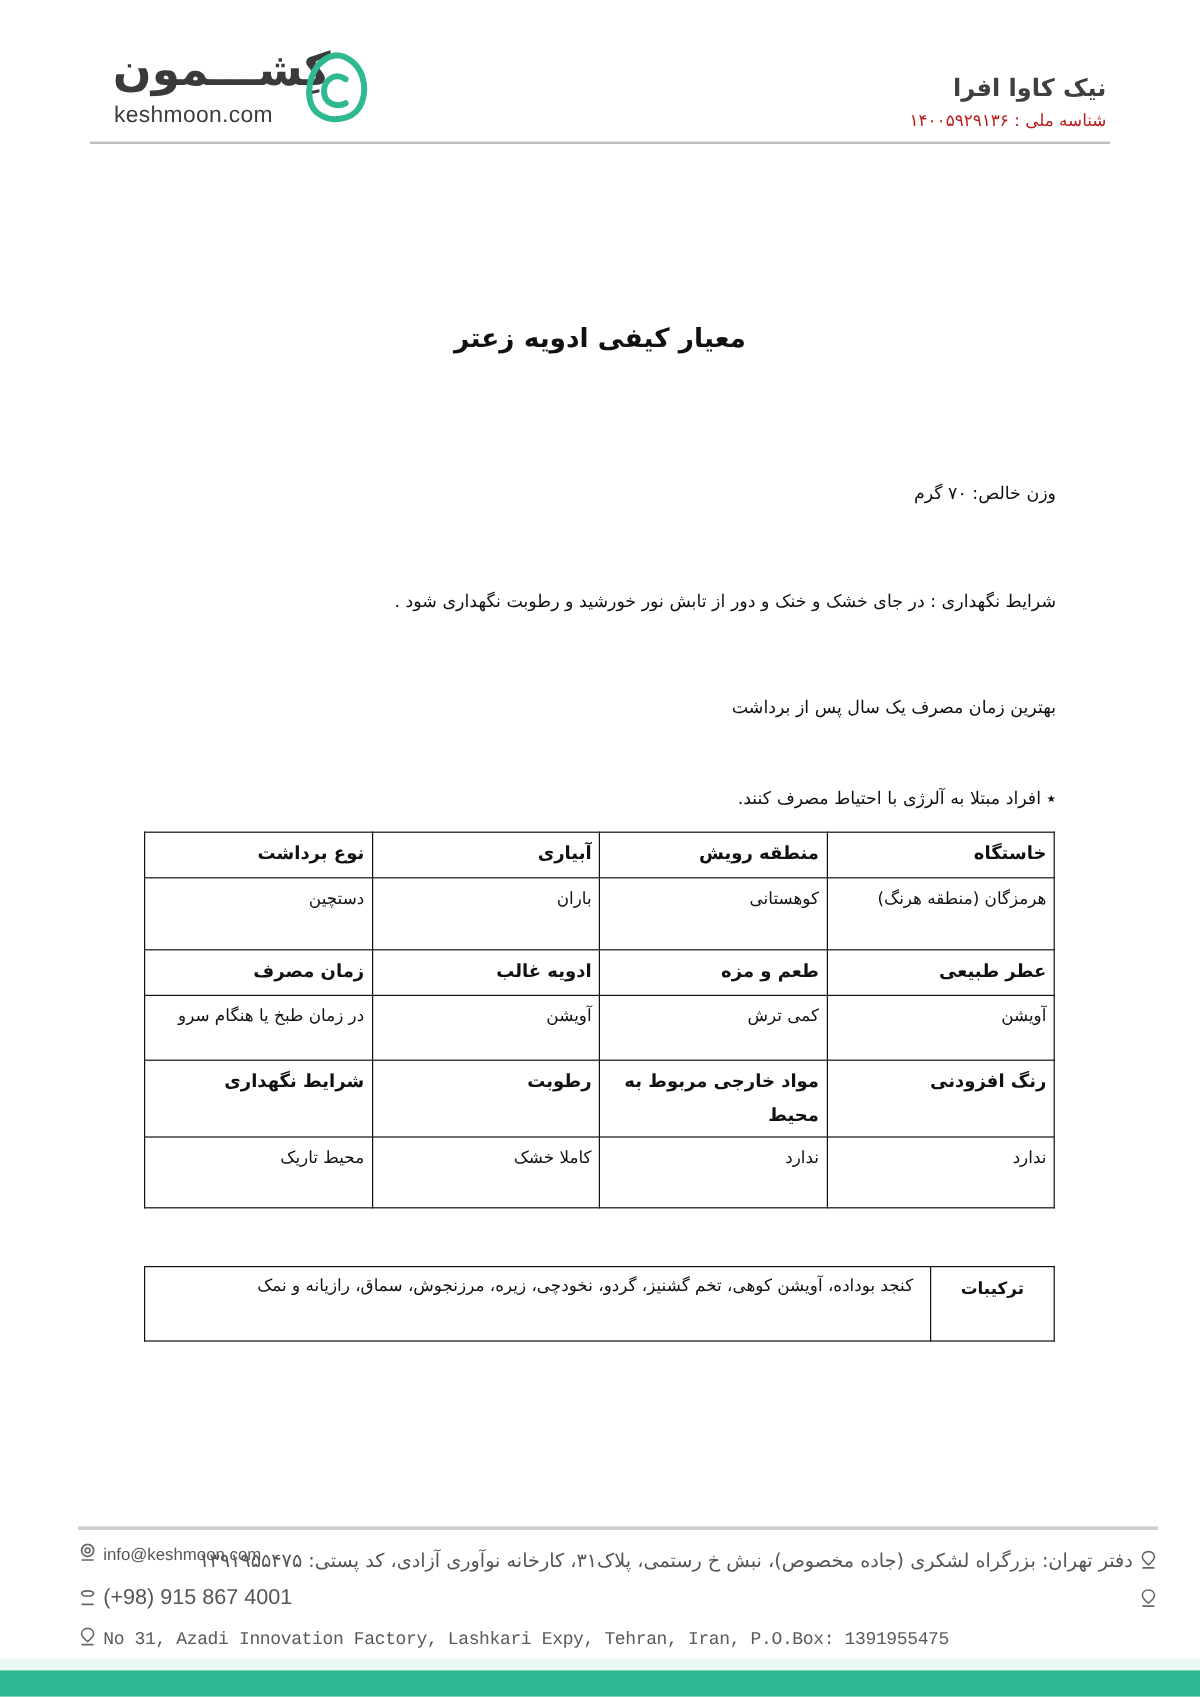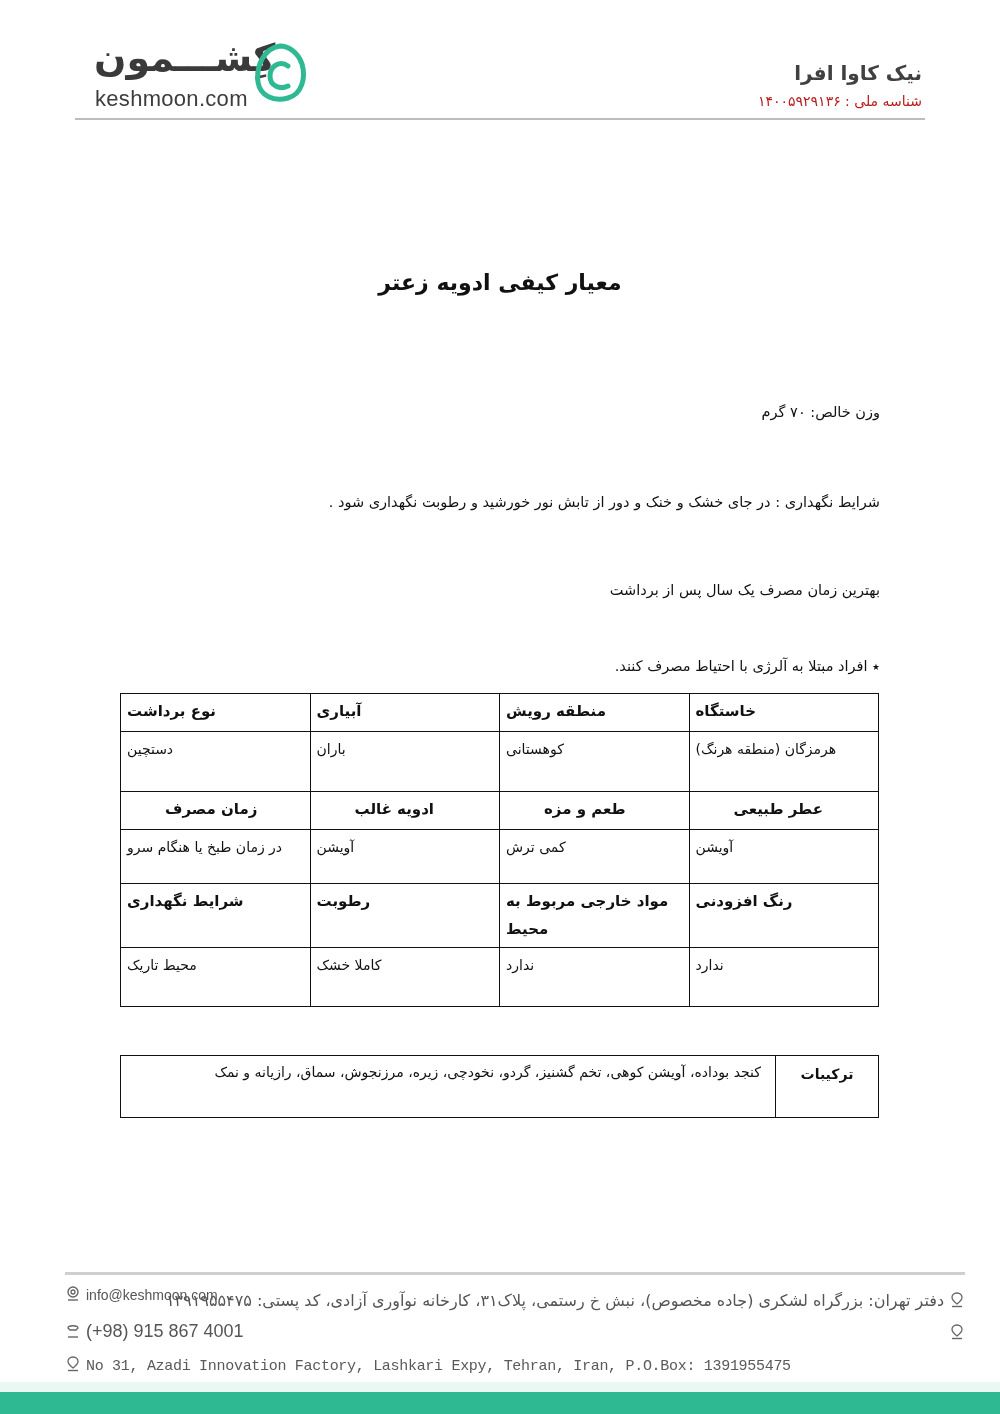--- a/index.html
+++ b/index.html
@@ -3,40 +3,40 @@
 <meta charset="utf-8">
 <style>
   * { box-sizing: border-box; margin: 0; padding: 0; }
   html, body { width: 1000px; height: 1414px; background: #ffffff; overflow: hidden; }
   body { position: relative; font-family: "DejaVu Sans", sans-serif; color: #111; }
 
   
   .header { position: absolute; left: 0; top: 0; width: 1000px; height: 122px; }
   .logo-wrap { position: absolute; left: 90px; top: 36px; width: 220px; height: 72px; }
   .logo-fa { position: absolute; left: 4px; top: 0px; font-size: 38px; font-weight: bold; color: #3a3a3a; direction: rtl; letter-spacing: 0; font-family: "DejaVu Sans", sans-serif; }
-  .logo-en { position: absolute; left: 5px; top: 50px; font-size: 22px; color: #3d3d3d; font-family: "Liberation Sans", sans-serif; letter-spacing: 0.3px; }
+  .logo-en { position: absolute; left: 5px; top: 50px; font-size: 19px; color: #3d3d3d; font-family: "Liberation Sans", sans-serif; letter-spacing: 0.3px; }
   .logo-icon { position: absolute; left: 160px; top: 4px; width: 60px; height: 66px; }
   .company { position: absolute; right: 78px; top: 60px; text-align: right; direction: rtl; }
   .company-name { font-size: 20px; font-weight: bold; color: #404040; line-height: 26px; }
   .company-id { font-size: 14px; color: #b91c1c; margin-top: 6px; line-height: 18px; }
   .header-rule { position: absolute; left: 75px; top: 118px; width: 850px; height: 2px; background: #bdbdbd; }
 
   
   .title { position: absolute; left: 0; top: 270px; width: 1000px; text-align: center; font-size: 22px; font-weight: bold; direction: rtl; color: #111; }
 
   
   .para { position: absolute; right: 120px; direction: rtl; text-align: right; font-size: 14.5px; color: #111; line-height: 28px; }
   .p-weight { top: 398px; text-align: center; }
   .p-storage { top: 488px; }
   .p-best { top: 576px; }
   .p-warn { top: 652px; }
 
   
   .spec-table { position: absolute; left: 120px; top: 693px; width: 759px; border-collapse: collapse; direction: rtl; table-layout: fixed; }
-  .spec-table td { border: 1.5px solid #111; text-align: left; vertical-align: top; font-size: 14px; line-height: 28px; padding: 3px 6px; width: 25%; }
+  .spec-table td { border: 1.5px solid #111; text-align: right; vertical-align: top; font-size: 14px; line-height: 28px; padding: 3px 6px; width: 25%; }
   .spec-table td.h { font-weight: bold; font-size: 15px; }
   .r1 td { height: 38px; }
   .r2 td { height: 60px; }
   .r3 td { height: 38px; padding-left: 44px; }
   .r4 td { height: 54px; }
   .r5 td { height: 64px; }
   .r6 td { height: 59px; }
 
   
   .ing-table { position: absolute; left: 120px; top: 1055px; width: 759px; border-collapse: collapse; direction: rtl; table-layout: fixed; }

